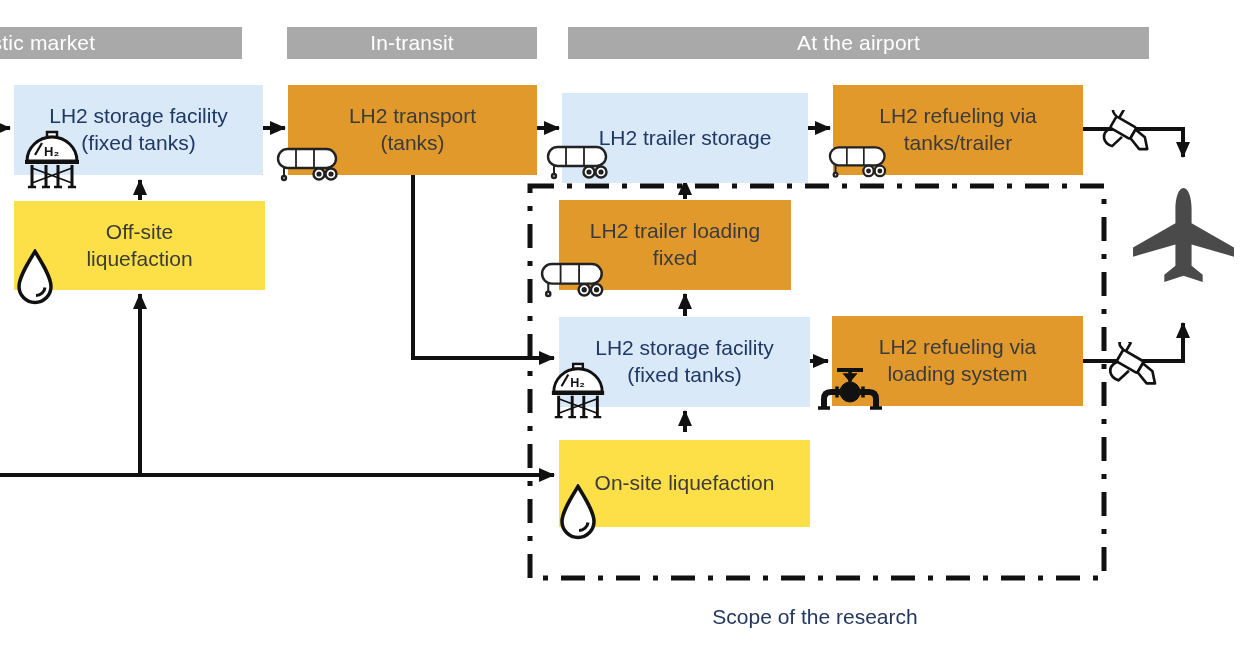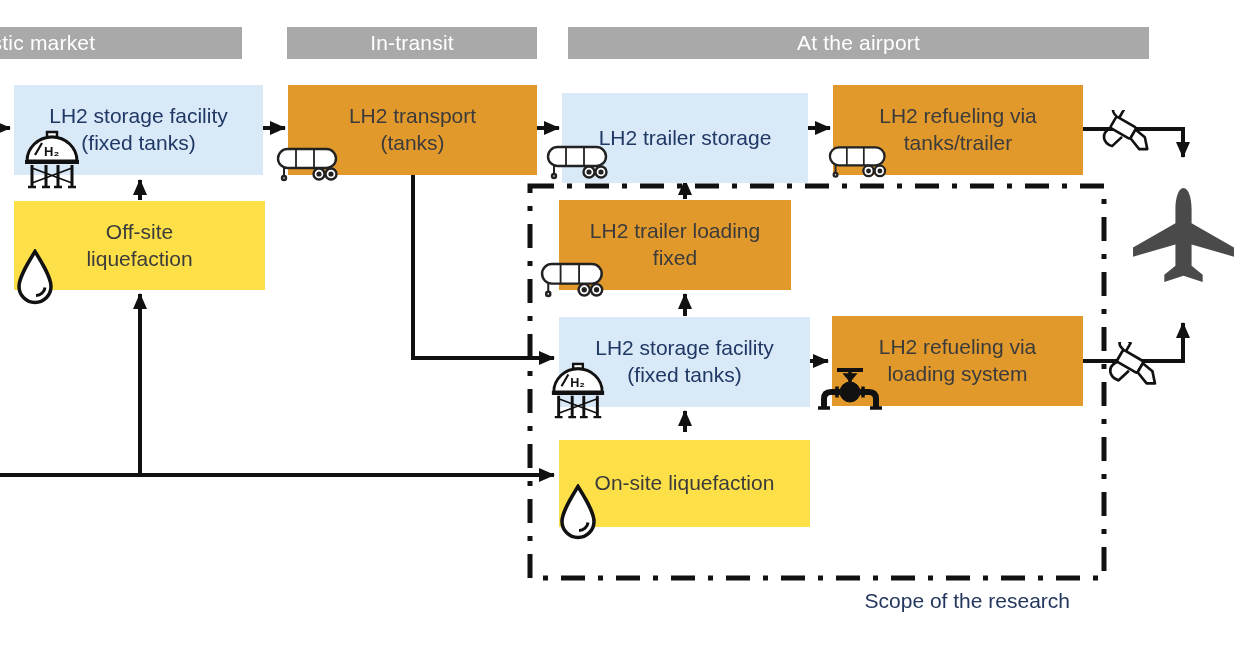--- a/index.html
+++ b/index.html
@@ -10,21 +10,21 @@
        display:flex;align-items:center;justify-content:center;
        font-size:21px;letter-spacing:.2px;z-index:2;}
   .box{position:absolute;display:flex;flex-direction:column;align-items:center;
        justify-content:center;text-align:center;font-size:21px;line-height:1.28;
        z-index:2;}
   .blue{background:#DAE9F8;color:#1F3864;}
   .orange{background:#E2992C;color:#3B3B3B;}
   .yellow{background:#fde047;color:#3B3B3B;}
   .ln{display:block;}
   .icon{position:absolute;z-index:3;}
-  #scope-label{position:absolute;left:560px;top:589px;width:510px;text-align:right;
+  #scope-label{position:absolute;left:560px;top:605px;width:510px;text-align:center;
        color:#24375E;font-size:21px;z-index:2;}
   svg{display:block;}
 </style>
 </head>
 <body>
 
 <div id="canvas">
 
   <svg class="layer" width="1242" height="672" viewBox="0 0 1242 672">
     <defs>

